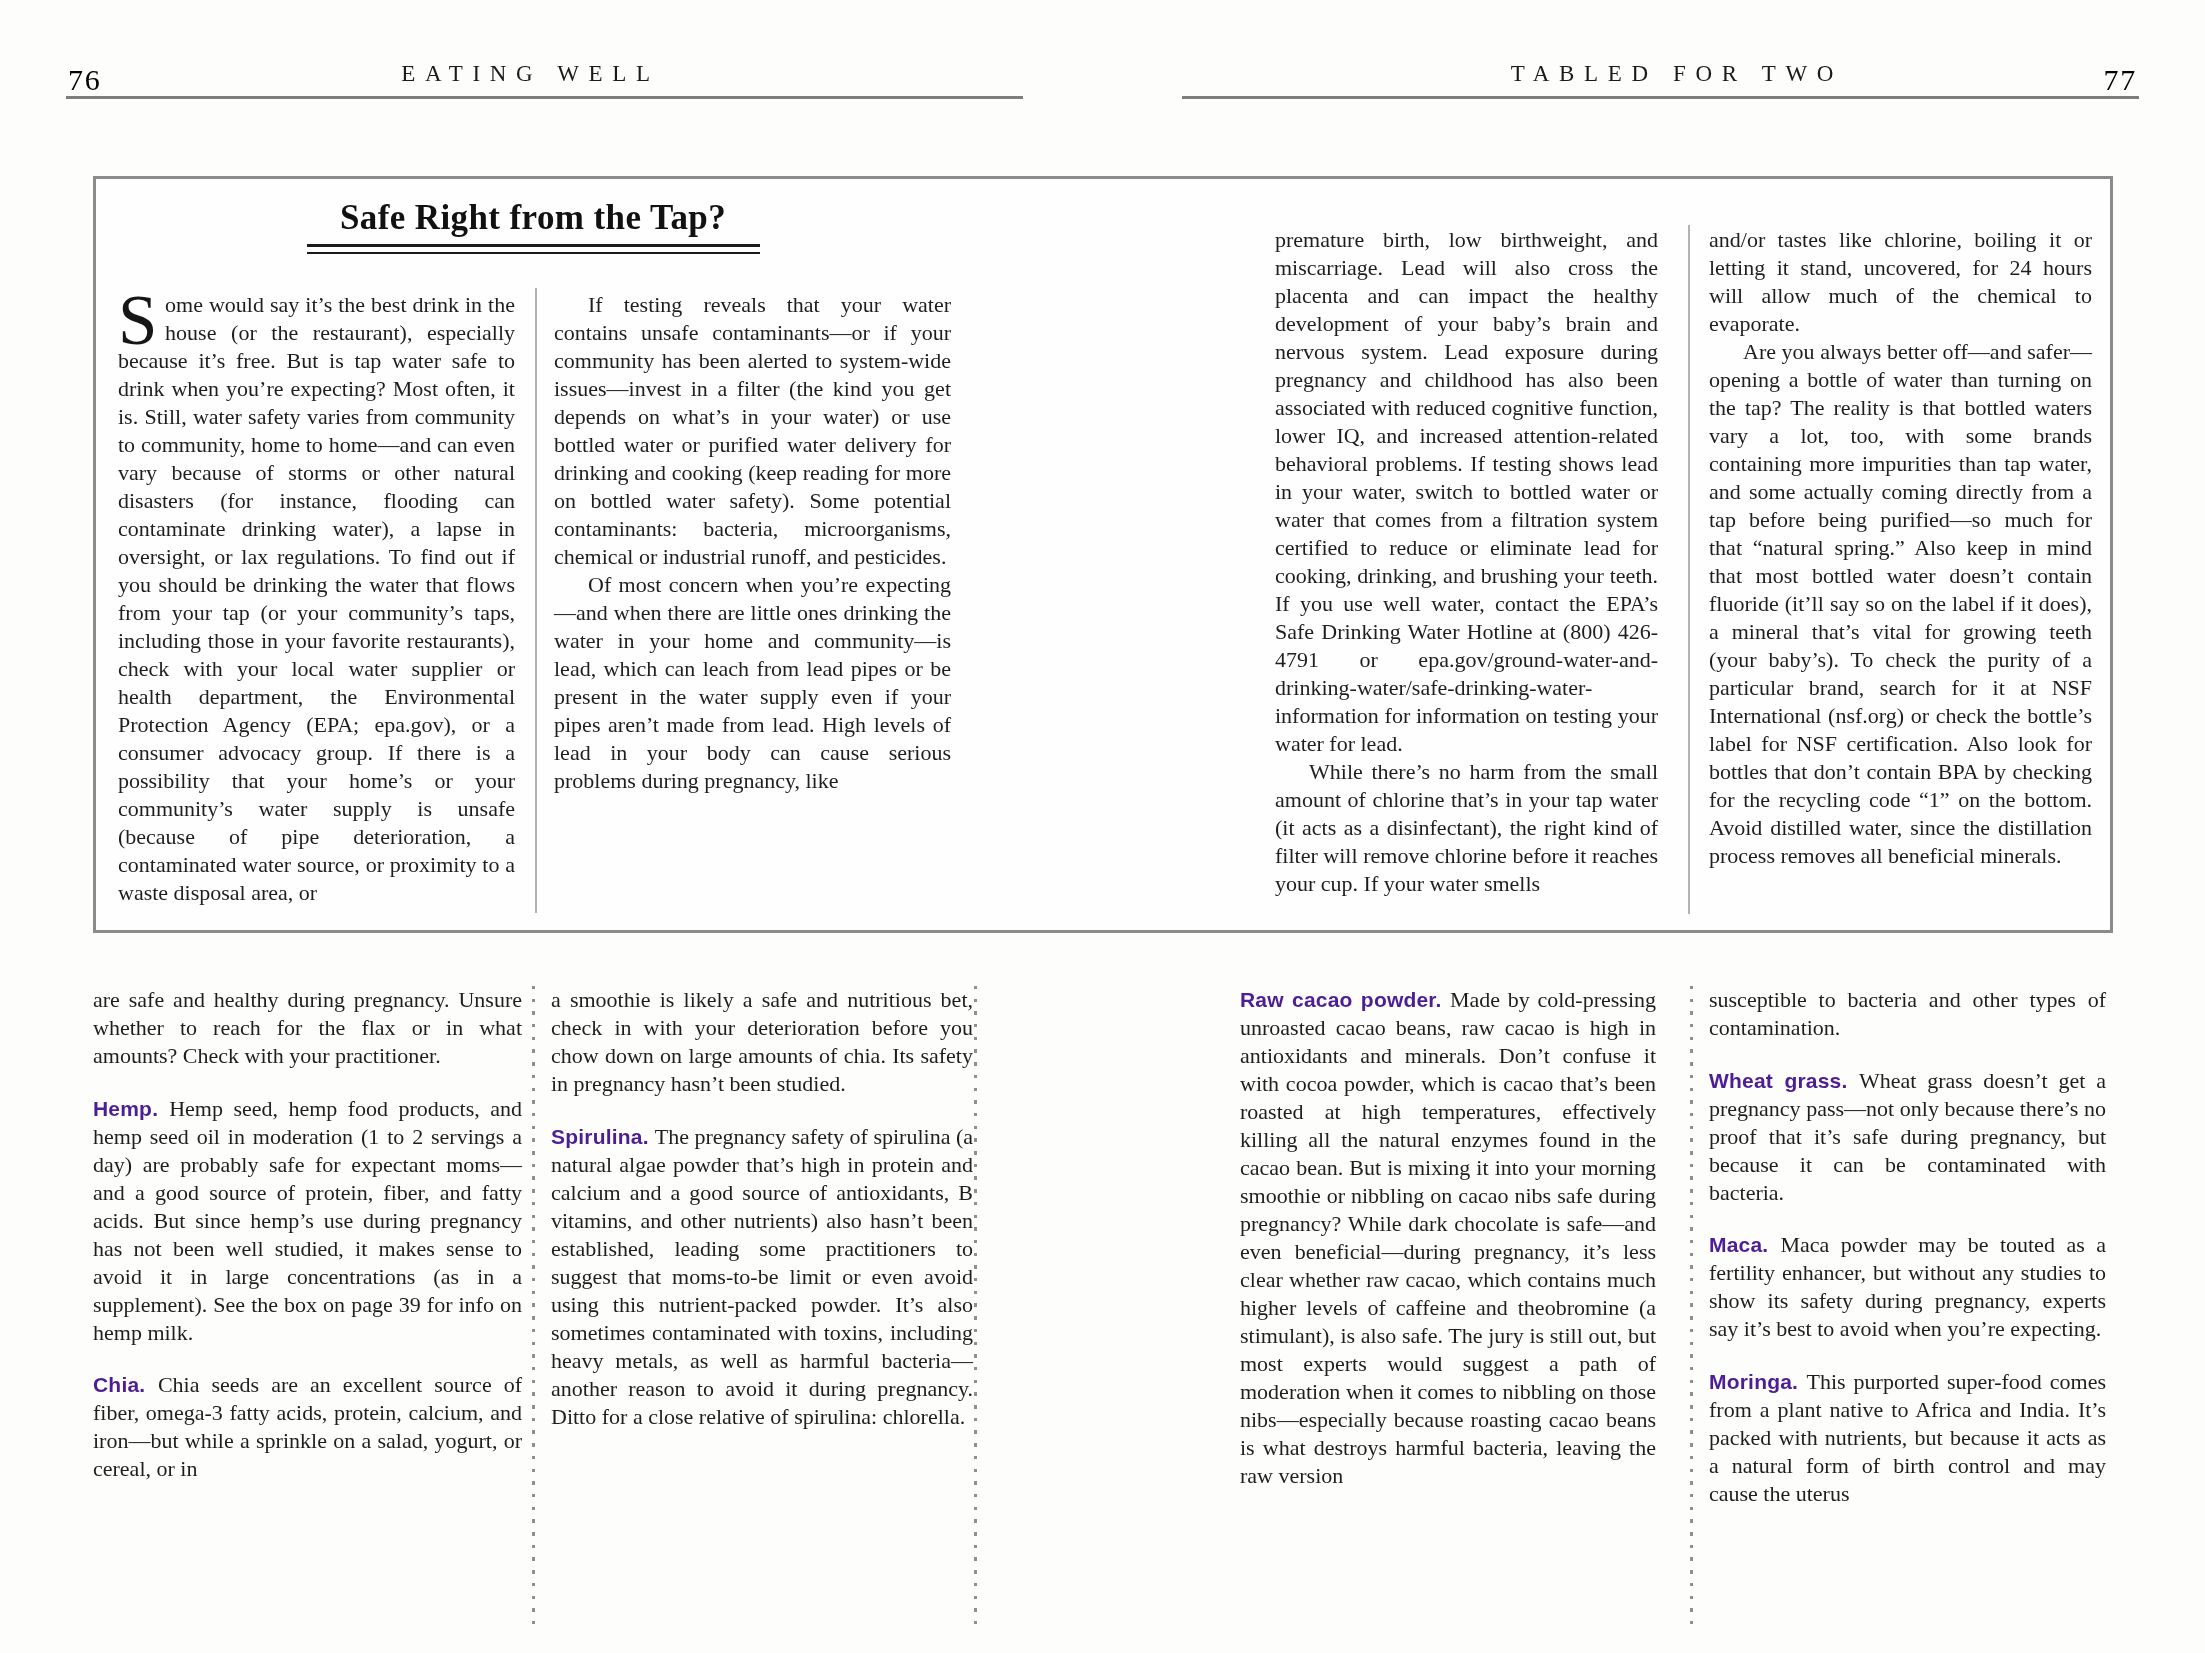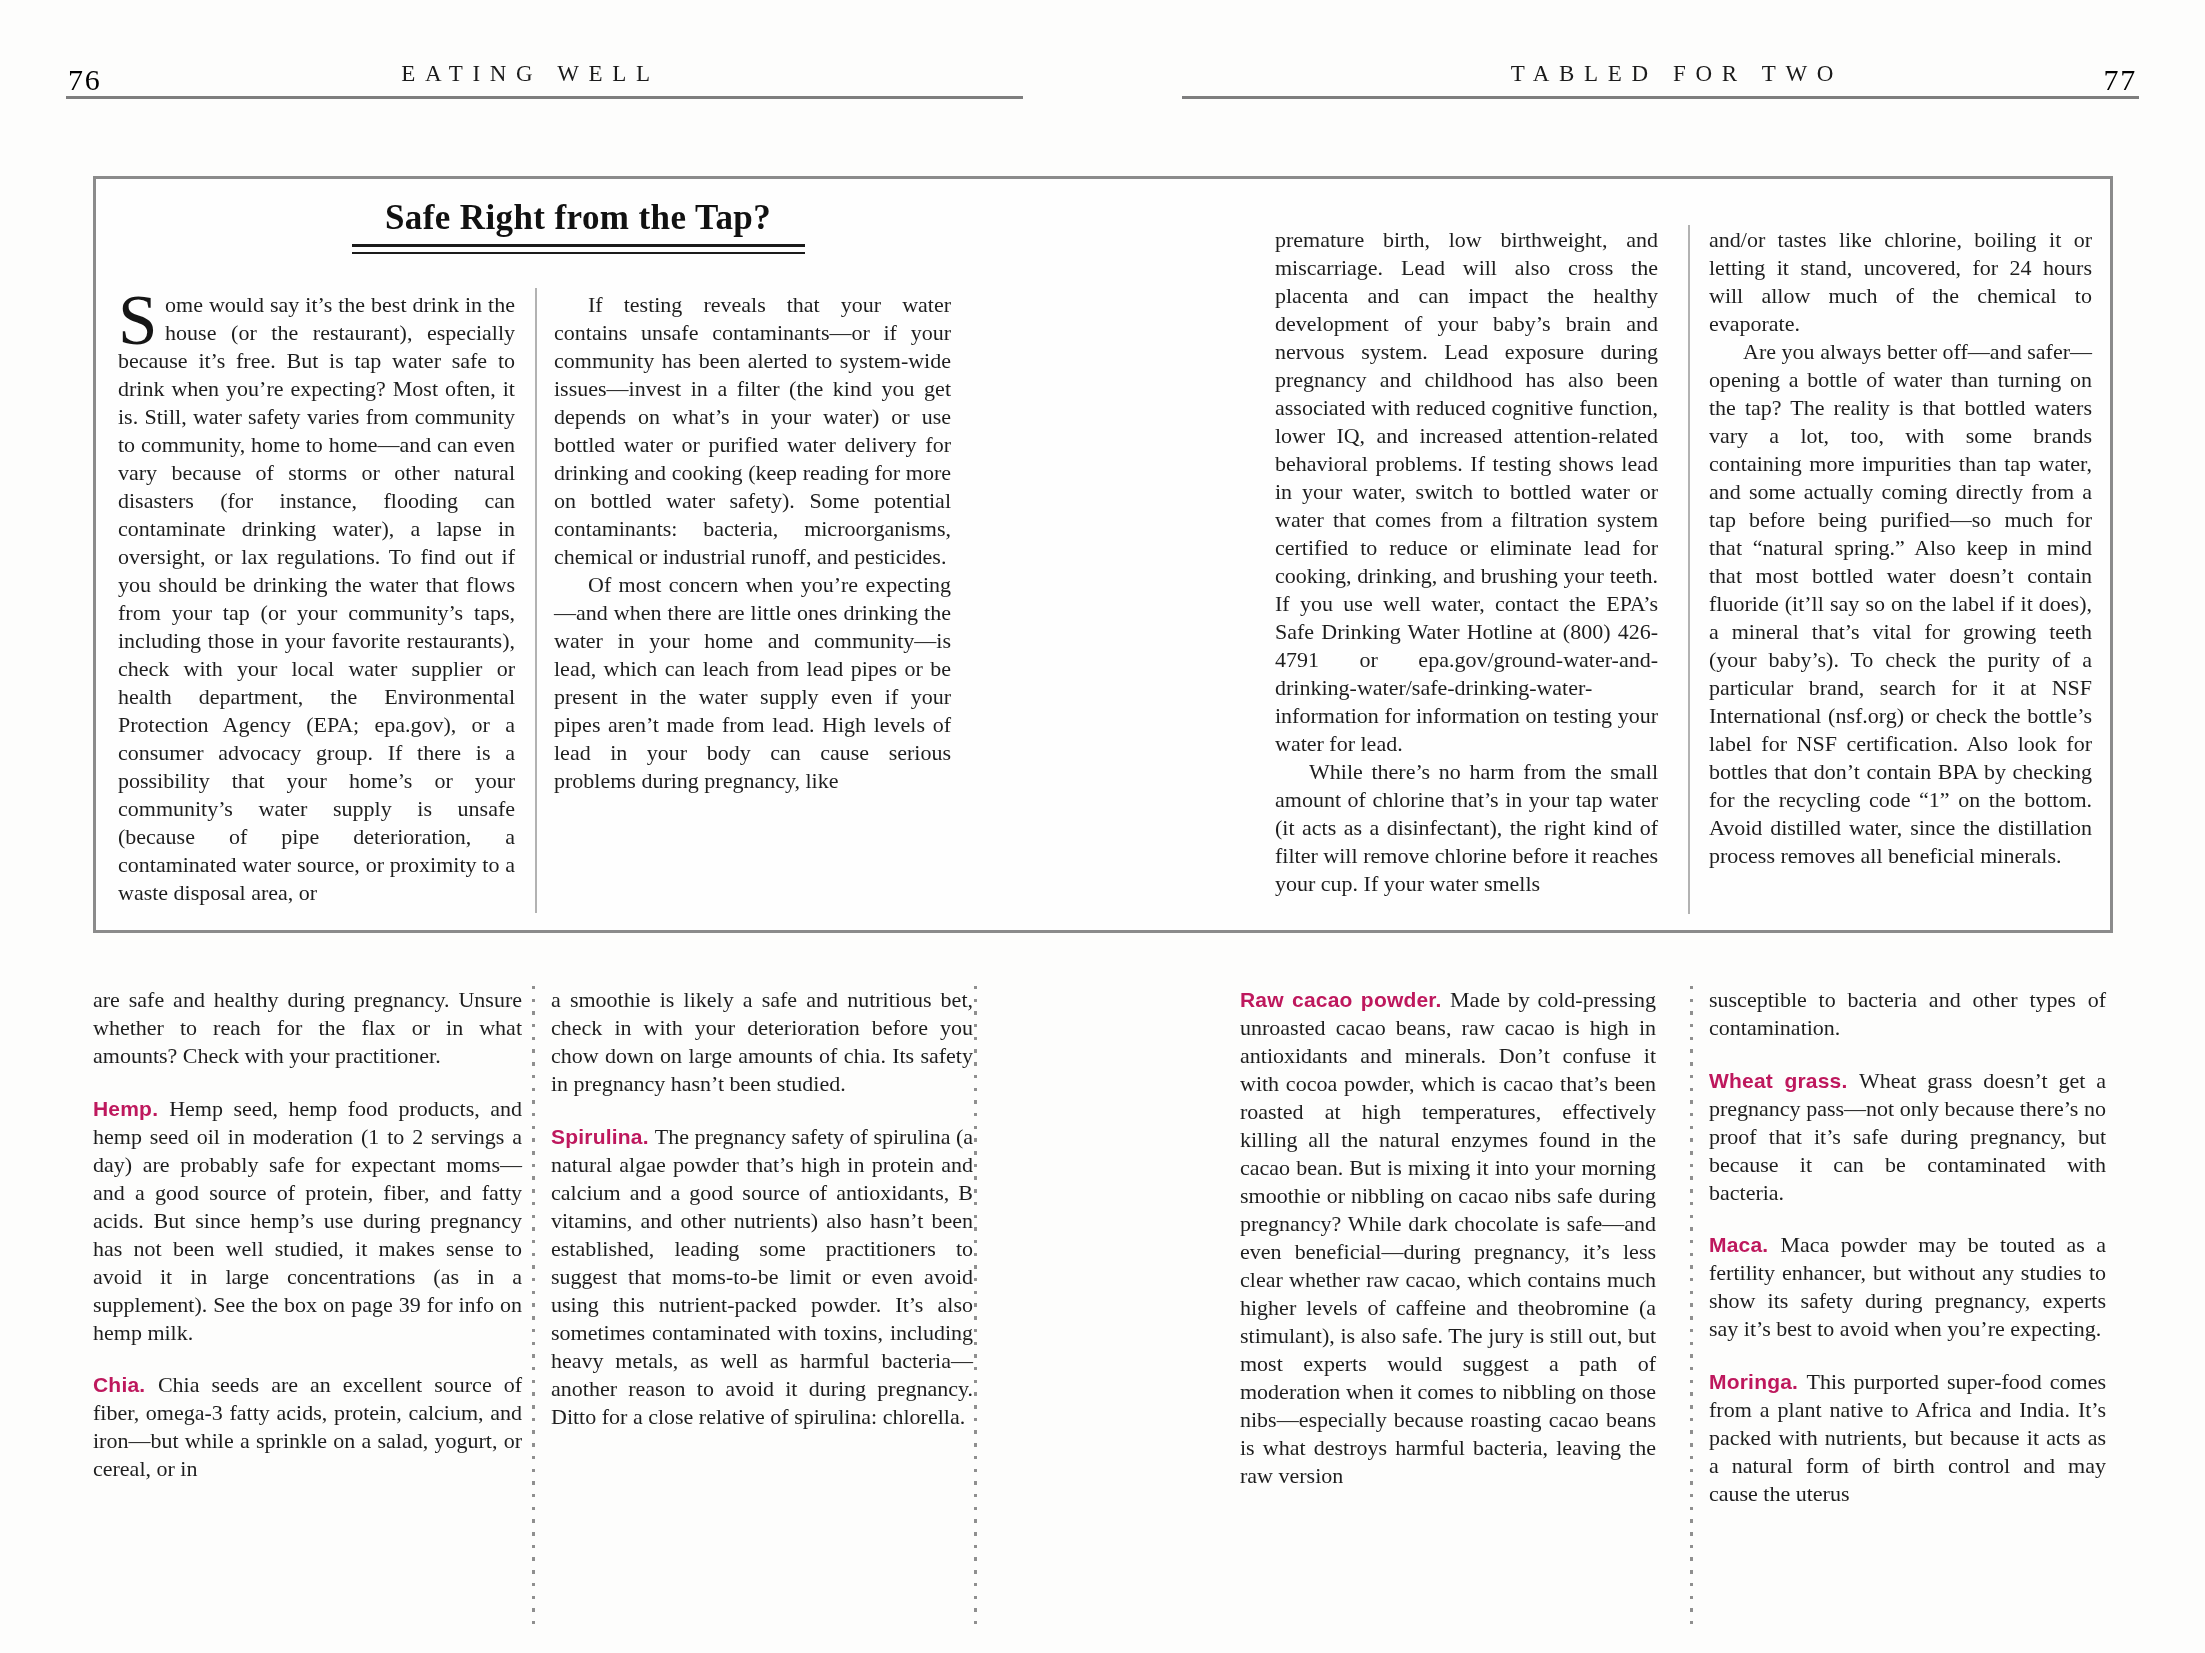--- a/index.html
+++ b/index.html
@@ -23,21 +23,21 @@
   .runhead.right { left:1240px; width:874px; }
   .headrule { position:absolute; top:96px; height:3.4px; background:#7e7e7e; }
   .headrule.left  { left:66px;   width:957px; }
   .headrule.right { left:1182px; width:957px; }
 
   
   .tapbox {
     position:absolute; left:93px; top:176px; width:2020px; height:757px;
     border:3.4px solid #8b8b8b; background:#fefefe;
   }
-  .box-title-wrap { position:absolute; left:0; top:18.7px; width:874px; text-align:center;margin-left:45px; }
+  .box-title-wrap { position:absolute; left:0; top:18.7px; width:874px; text-align:center; }
   .box-title { font-size:35px; font-weight:bold; letter-spacing:0.4px; color:#111; display:inline-block; }
   .title-underline {
     margin:6px auto 0; width:453px; height:10.2px;
     border-top:3.4px solid #1a1a1a; border-bottom:2.5px solid #1a1a1a;
   }
   .bcol {
     position:absolute; text-align:justify;
     font-size:22px; line-height:28px; color:#1e1e1e;
   }
   .bcol0 { left:22px;   top:112px; width:397px;  }
@@ -69,21 +69,21 @@
 
   
   .para { margin:0; }
   .para.indent { text-indent:34px; }
   .dropcap {
     float:left; font-size:71px; line-height:54px;
     padding:1.7px 7.6px 0 0; color:#161616;
   }
   .lead {
     font-family:"Liberation Sans", sans-serif; font-weight:bold;
-    color:#be185d; font-size:21px; letter-spacing:0.2px;
+    color:#4c1d95; font-size:21px; letter-spacing:0.2px;
   }
 </style>
 </head>
 <body>
 
 <div class="pagenum left">76</div>
 <div class="runhead left">EATING WELL</div>
 <div class="headrule left"></div>
 
 <div class="runhead right">TABLED FOR TWO</div>

